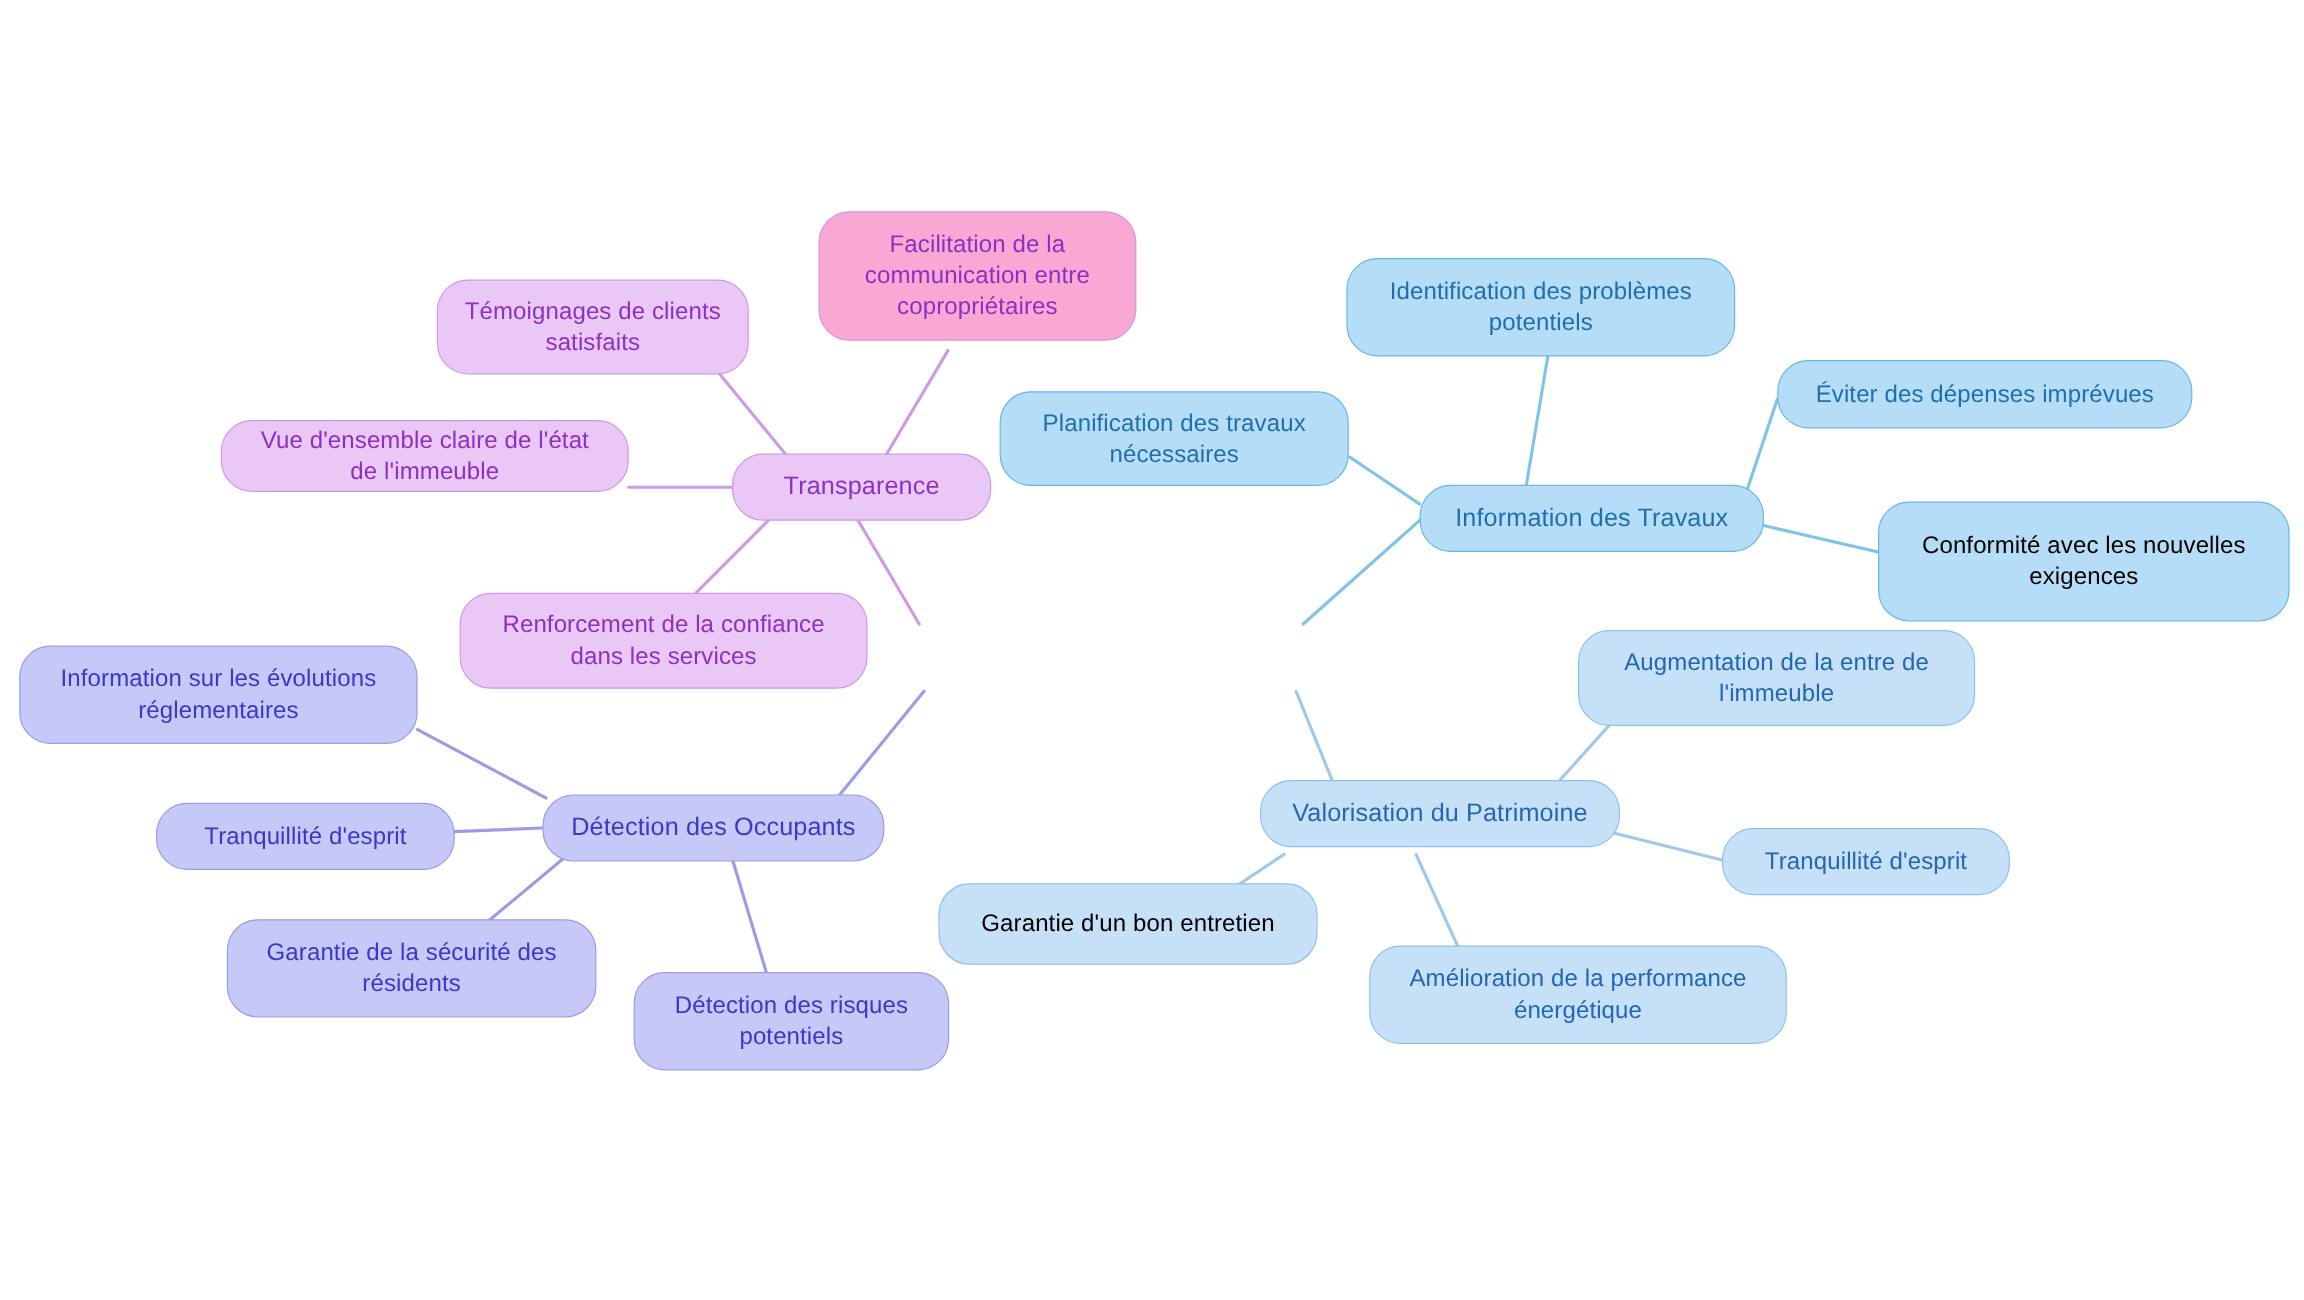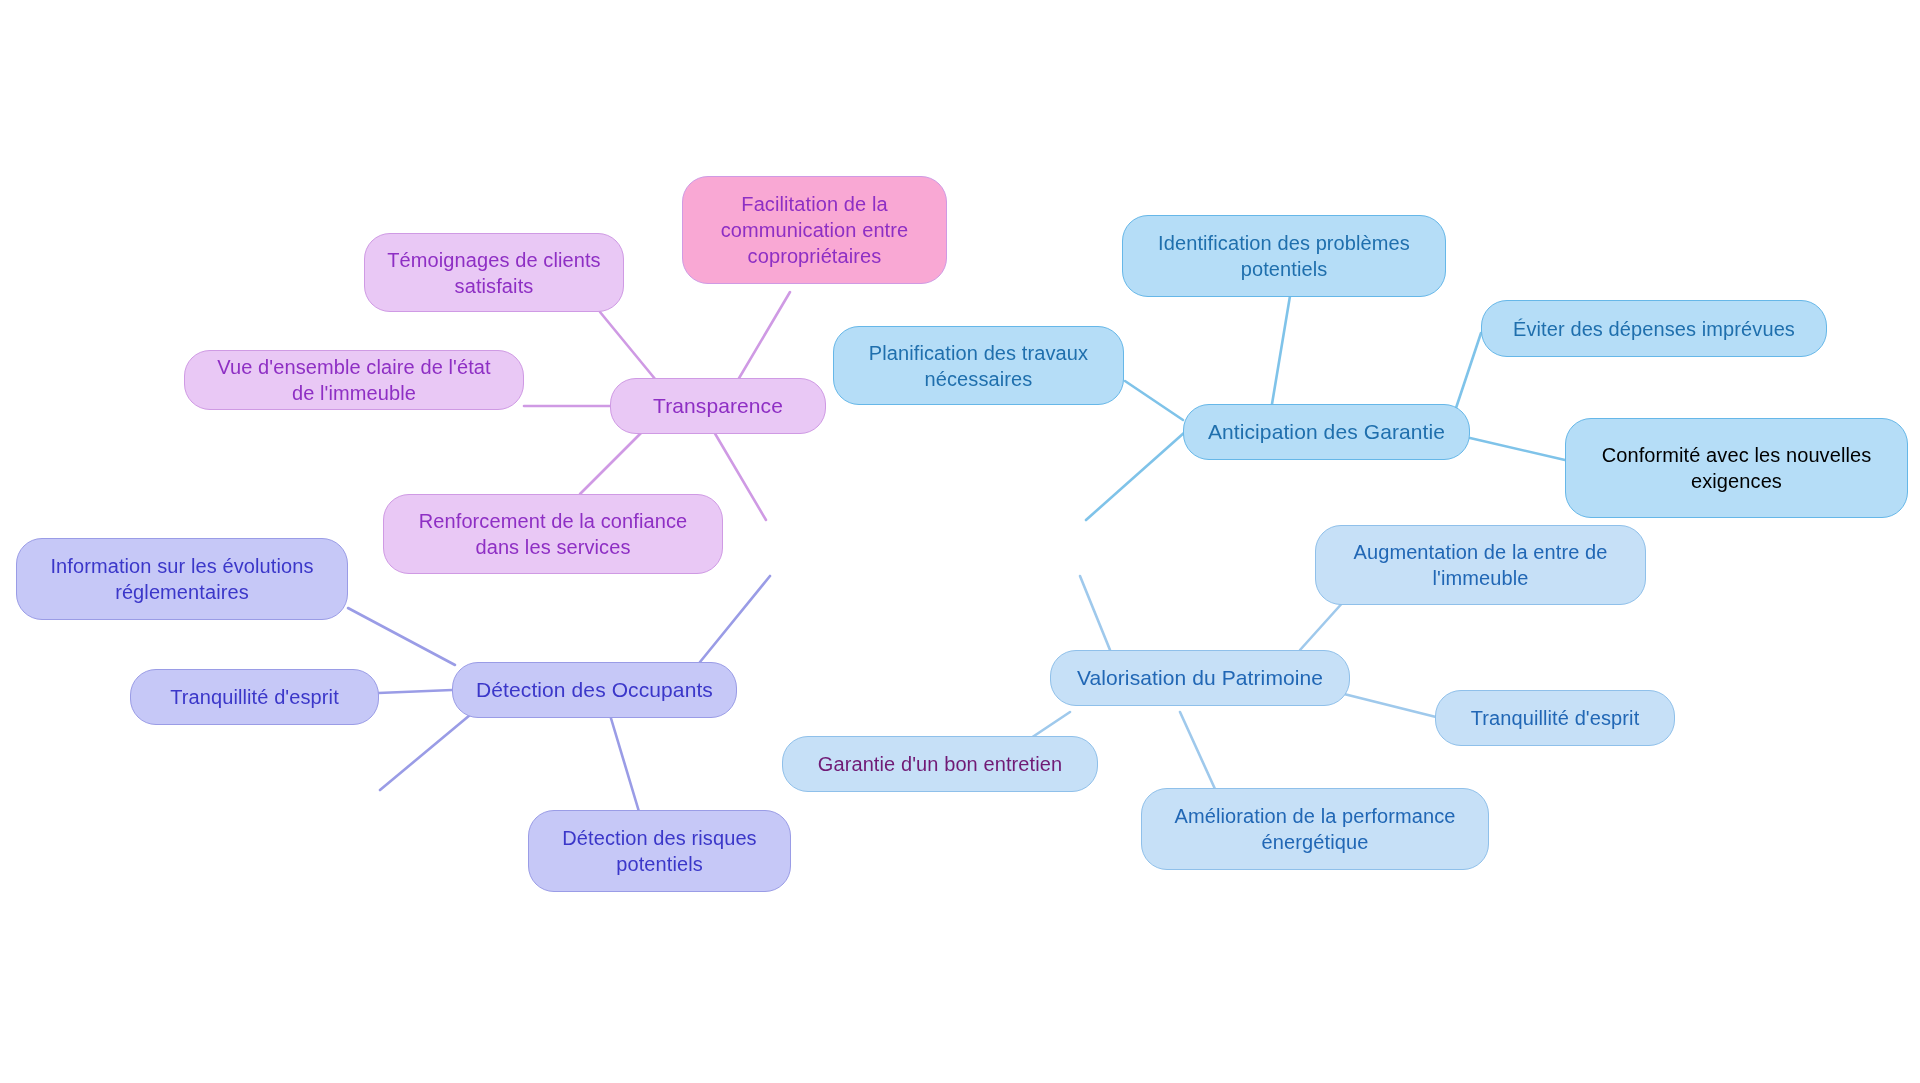--- a/index.html
+++ b/index.html
@@ -97,21 +97,21 @@
     <path d="M 1300 650 L 1345 600" stroke="#9fc9ec" stroke-width="2.6" fill="none" stroke-linecap="round"></path>
 
     <path d="M 1328 690 L 1440 718" stroke="#9fc9ec" stroke-width="2.6" fill="none" stroke-linecap="round"></path>
 
     <path d="M 1070 712 L 1010 752" stroke="#9fc9ec" stroke-width="2.6" fill="none" stroke-linecap="round"></path>
 
     <path d="M 1180 712 L 1220 800" stroke="#9fc9ec" stroke-width="2.6" fill="none" stroke-linecap="round"></path>
   </svg>
 
 
-  <div class="node branch" style="left:1183px; top:404px; width:287px; height:56px; background:#b5ddf7; color:#1f6fad; border-color:#66b7e8;">Anticipation des Garantie</div>
+  <div class="node branch" style="left:1183px; top:404px; width:287px; height:56px; background:#b5ddf7; color:#1f6fad; border-color:#66b7e8;">Information des Travaux</div>
 
   <div class="node leaf" style="left:833px; top:326px; width:291px; height:79px; background:#b5ddf7; color:#1f6fad; border-color:#66b7e8;">Planification des travaux
 nécessaires</div>
 
   <div class="node leaf" style="left:1122px; top:215px; width:324px; height:82px; background:#b5ddf7; color:#1f6fad; border-color:#66b7e8;">Identification des problèmes
 potentiels</div>
 
   <div class="node leaf" style="left:1481px; top:300px; width:346px; height:57px; background:#b5ddf7; color:#1f6fad; border-color:#66b7e8;">Éviter des dépenses imprévues</div>
 
   <div class="node leaf" style="left:1565px; top:418px; width:343px; height:100px; background:#b5ddf7; color:#000000; border-color:#66b7e8;">Conformité avec les nouvelles
@@ -132,29 +132,31 @@
   <div class="node leaf" style="left:383px; top:494px; width:340px; height:80px; background:#e9c8f5; color:#8e2fc4; border-color:#cf9ae4;">Renforcement de la confiance
 dans les services</div>
 
   <div class="node branch" style="left:452px; top:662px; width:285px; height:56px; background:#c6c8f7; color:#3b37c9; border-color:#9a9ce6;">Détection des Occupants</div>
 
   <div class="node leaf" style="left:16px; top:538px; width:332px; height:82px; background:#c6c8f7; color:#3b37c9; border-color:#9a9ce6;">Information sur les évolutions
 réglementaires</div>
 
   <div class="node leaf" style="left:130px; top:669px; width:249px; height:56px; background:#c6c8f7; color:#3b37c9; border-color:#9a9ce6;">Tranquillité d'esprit</div>
 
+  <div class="node leaf" style="left:189px; top:766px; width:308px; height:82px; background:#c6c8f7; color:#3b37c9; border-color:#9a9ce6;">Garantie de la sécurité des
+résidents</div>
 
   <div class="node leaf" style="left:528px; top:810px; width:263px; height:82px; background:#c6c8f7; color:#3b37c9; border-color:#9a9ce6;">Détection des risques
 potentiels</div>
 
   <div class="node branch" style="left:1050px; top:650px; width:300px; height:56px; background:#c6e0f7; color:#2167b5; border-color:#8fc0ea;">Valorisation du Patrimoine</div>
 
   <div class="node leaf" style="left:1315px; top:525px; width:331px; height:80px; background:#c6e0f7; color:#2167b5; border-color:#8fc0ea;">Augmentation de la entre de
 l'immeuble</div>
 
   <div class="node leaf" style="left:1435px; top:690px; width:240px; height:56px; background:#c6e0f7; color:#2167b5; border-color:#8fc0ea;">Tranquillité d'esprit</div>
 
-  <div class="node leaf" style="left:782px; top:736px; width:316px; height:56px; background:#c6e0f7; color:#701a75; border-color:#8fc0ea;">Garantie d'un bon entretien</div>
+  <div class="node leaf" style="left:782px; top:736px; width:316px; height:68px; background:#c6e0f7; color:#000000; border-color:#8fc0ea;">Garantie d'un bon entretien</div>
 
   <div class="node leaf" style="left:1141px; top:788px; width:348px; height:82px; background:#c6e0f7; color:#2167b5; border-color:#8fc0ea;">Amélioration de la performance
 énergétique</div>
 
 </div>
 
 </body></html>

